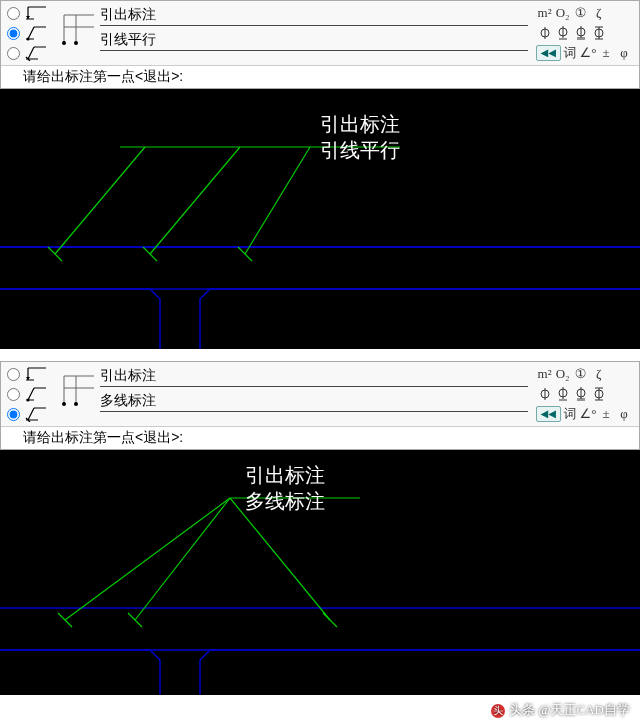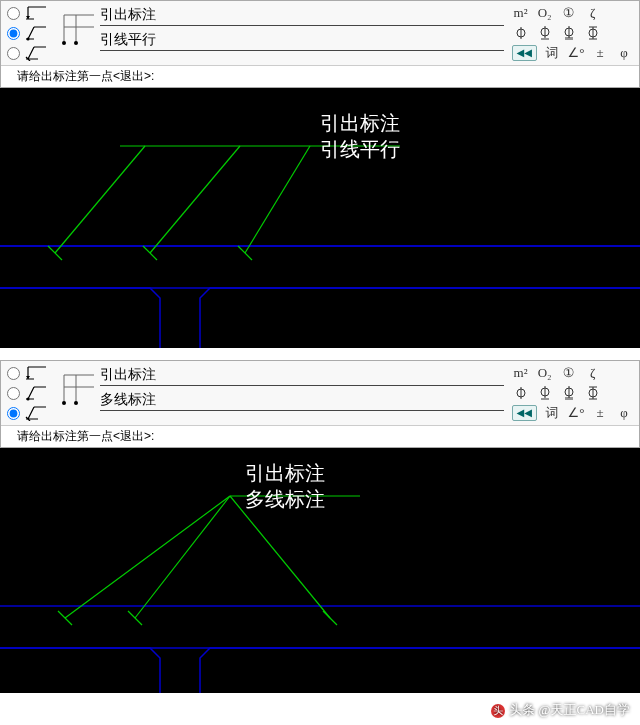--- a/index.html
+++ b/index.html
@@ -12,26 +12,26 @@
     .radio-row { display: flex; align-items: center; gap: 4px; }
     .radio-row input[type="radio"] { margin: 0; }
     .arrow-ic { width: 24px; height: 16px; }
     
     .inputs-wrap { flex: 1; display: flex; align-items: center; gap: 6px; }
     .leader-ic { width: 36px; height: 38px; flex-shrink: 0; }
     .fields { flex: 1; display: flex; flex-direction: column; gap: 4px; }
     .txtfield { border: none; border-bottom: 1px solid #444; background: transparent; font-family: inherit; font-size: 14px; padding: 2px 0; width: 100%; outline: none; }
     
     .sym-panel { display: flex; flex-direction: column; gap: 4px; margin-left: 8px; font-family: "Times New Roman", serif; font-size: 13px; }
-    .sym-row { display: flex; gap: 6px; align-items: center; }
+    .sym-row { display: flex; align-items: center; }
     .sym { display: inline-flex; width: 18px; height: 16px; align-items: center; justify-content: center; cursor: pointer; color: #333; }
     .sym svg { width: 14px; height: 14px; }
     .rew-btn { border: 1px solid #7aa; background: #e8f4f4; border-radius: 2px; padding: 0 4px; font-size: 10px; color: #066; cursor: pointer; line-height: 14px; }
     
-    .prompt-bar { background: #fff; border-top: 1px solid #ccc; padding: 2px 16px; font-size: 12px; }
+    .prompt-bar { background: #fff; border-top: 1px solid #ccc; padding: 2px 22px; font-size: 14px; }
     
     .canvas { background: #000; height: 260px; position: relative; overflow: hidden; }
     .canvas svg { position: absolute; inset: 0; width: 100%; height: 100%; }
     .canvas .label { position: absolute; color: #fff; font-family: "SimSun", sans-serif; font-size: 20px; white-space: nowrap; }
     
     .gap { height: 12px; }
     
     .watermark { position: fixed; right: 10px; bottom: 6px; color: #fff; font-size: 13px; text-shadow: 0 0 3px #000; pointer-events: none; font-family: Liberation Serif, serif; }
     .wm-logo { display: inline-block; width: 14px; height: 14px; border-radius: 50%; background: #d33; color: #fff; font-size: 10px; text-align: center; line-height: 14px; margin-right: 4px; }
   </style>

